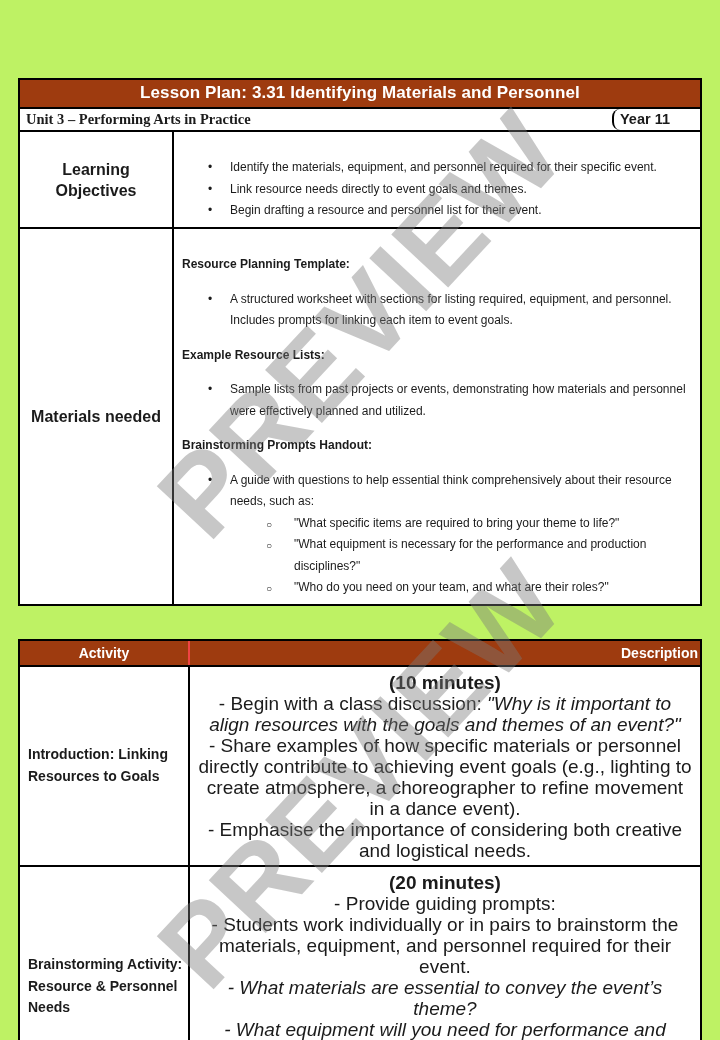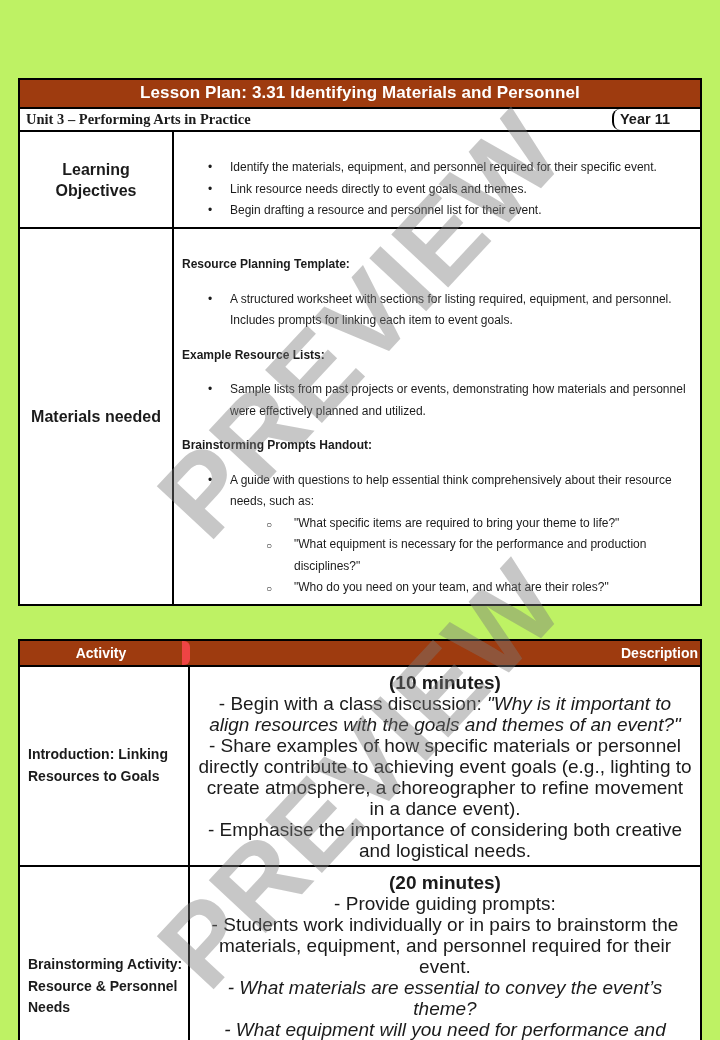--- a/index.html
+++ b/index.html
@@ -34,21 +34,21 @@
   .bullet{position:relative;padding-left:48px;}
   .bullet::before{content:"\2022";position:absolute;left:26px;top:0;}
   .subbullet{position:relative;padding-left:112px;}
   .subbullet::before{content:"\25CB";position:absolute;left:84px;top:1px;font-size:10px;}
   .m-head{font-weight:bold;margin:13px 0;}
   .m-head:first-child{margin-top:0;}
 
   
   .h2row{display:flex;background:var(--accent,#9E3B0F);color:#fff;font-weight:bold;font-size:14px;}
   .hcell{padding:4px 2px;text-align:center;box-sizing:border-box;}
-  .hcell-a{width:170px;min-width:170px;border-right:8px solid #ef4444;border-radius:6px;}
+  .hcell-a{width:170px;min-width:170px;border-right:2px solid #ef4444;}
   .hcell-d{flex:1;text-align:right;}
   .arow{display:flex;border-top:2px solid #000;}
   .arow-0{min-height:153px;}
   .arow-1{min-height:170px;}
   .acell{
     width:170px;min-width:170px;box-sizing:border-box;border-right:2px solid #000;
     display:flex;align-items:center;font-weight:bold;font-size:14px;
     padding:6px 3px 6px 8px;line-height:21.5px;
   }
   .dcell{flex:1;padding:5px 8px 4px;font-size:19px;line-height:21px;box-sizing:border-box;text-align:center;}

